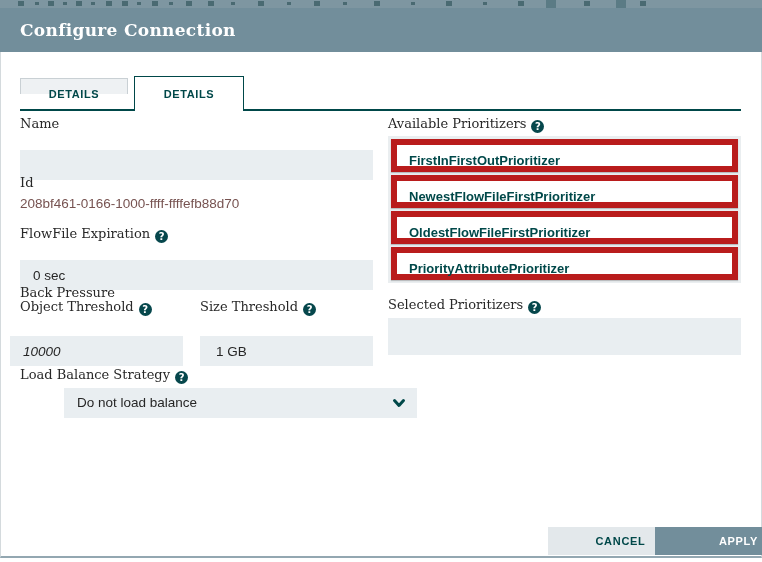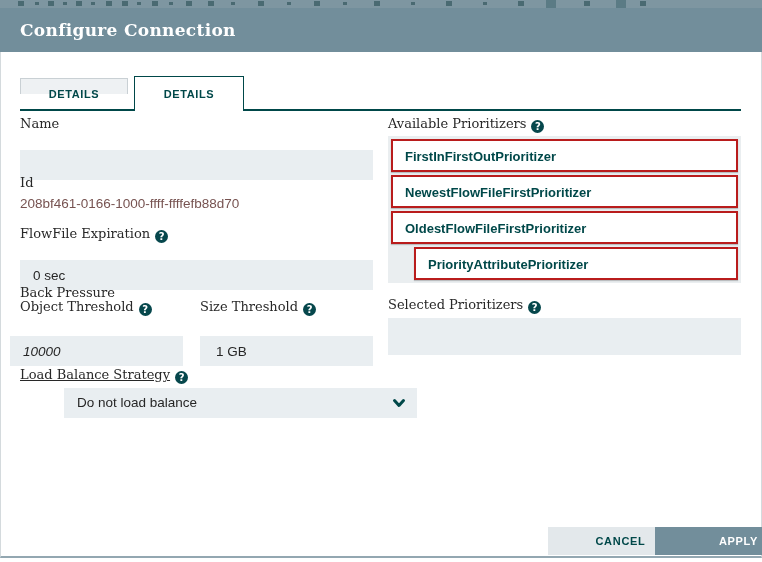--- a/index.html
+++ b/index.html
@@ -72,25 +72,25 @@
     padding-left:13px;
     margin-top:13px;
   }
 
   .dropdown { background:#E9EEF1; line-height:30px; padding-left:13px; cursor:pointer; }
   .chevron { position:absolute; right:9px; top:6px; width:18px; height:18px; }
 
   
   .plist { left:388px; top:136px; width:353px; background:#EAEEF0; padding:3px; }
   .p-item {
-    height:33px; line-height:31px; background:#fff; border:2px solid #b91c1c;
+    height:33px; line-height:31px; background:#fff; border:6px solid #b91c1c;
     box-shadow:0 1px 1px rgba(0,0,0,.2); padding-left:12px; margin-bottom:3px;
     font-weight:bold; font-size:13px; color:#004849; cursor:pointer;
   }
-  .p-item:last-child { margin-bottom:0;margin-left:23px; }
+  .p-item:last-child { margin-bottom:0; }
 
   .drop-zone { left:388px; top:318px; width:353px; height:37px; background:#E9EEF1; }
 
   
   .btn {
     height:28px; line-height:28px; text-align:center; font-size:11px; font-weight:bold;
     letter-spacing:.7px; cursor:pointer;padding-left:38px;
   }
   .btn-cancel { left:548px; top:527px; width:107px; background:#E3E8EB; color:#004849; }
   .btn-apply  { left:655px; top:527px; width:129px; background:#728E9B; color:#fff; }
@@ -126,21 +126,21 @@
   <span>Back Pressure</span><br>
   <span>Object Threshold</span><span class="help"></span>
 </div>
 <input class="field-input" style="left: 10px; top: 323px; width: 173px; height: 30px; font-style: italic;" value="10000">
 
 <div class="abs label" style="left:200px; top:300px;">
   <span>Size Threshold</span><span class="help"></span>
 </div>
 <input class="field-input" style="left: 200px; top: 323px; width: 173px; height: 30px; padding-left: 16px;" value="1 GB">
 
-<div class="abs label" style="left:20px; top:368px;text-decoration:underline;">
+<div class="abs label" style="left:20px; top:368px;">
   <span>Load Balance Strategy</span><span class="help"></span>
 </div>
 <div class="abs dropdown value-text" style="left:20px; top:388px; width:353px; height:30px;">
   <span>Do not load balance</span>
   <svg class="chevron" viewBox="0 0 18 18">
     <path d="M4.5 6.5 L9 11.5 L13.5 6.5" fill="none" stroke="#004849" stroke-width="3" stroke-linecap="round" stroke-linejoin="round"></path>
   </svg>
 </div>
 
 <div class="abs label" style="left:388px; top:117px;">

